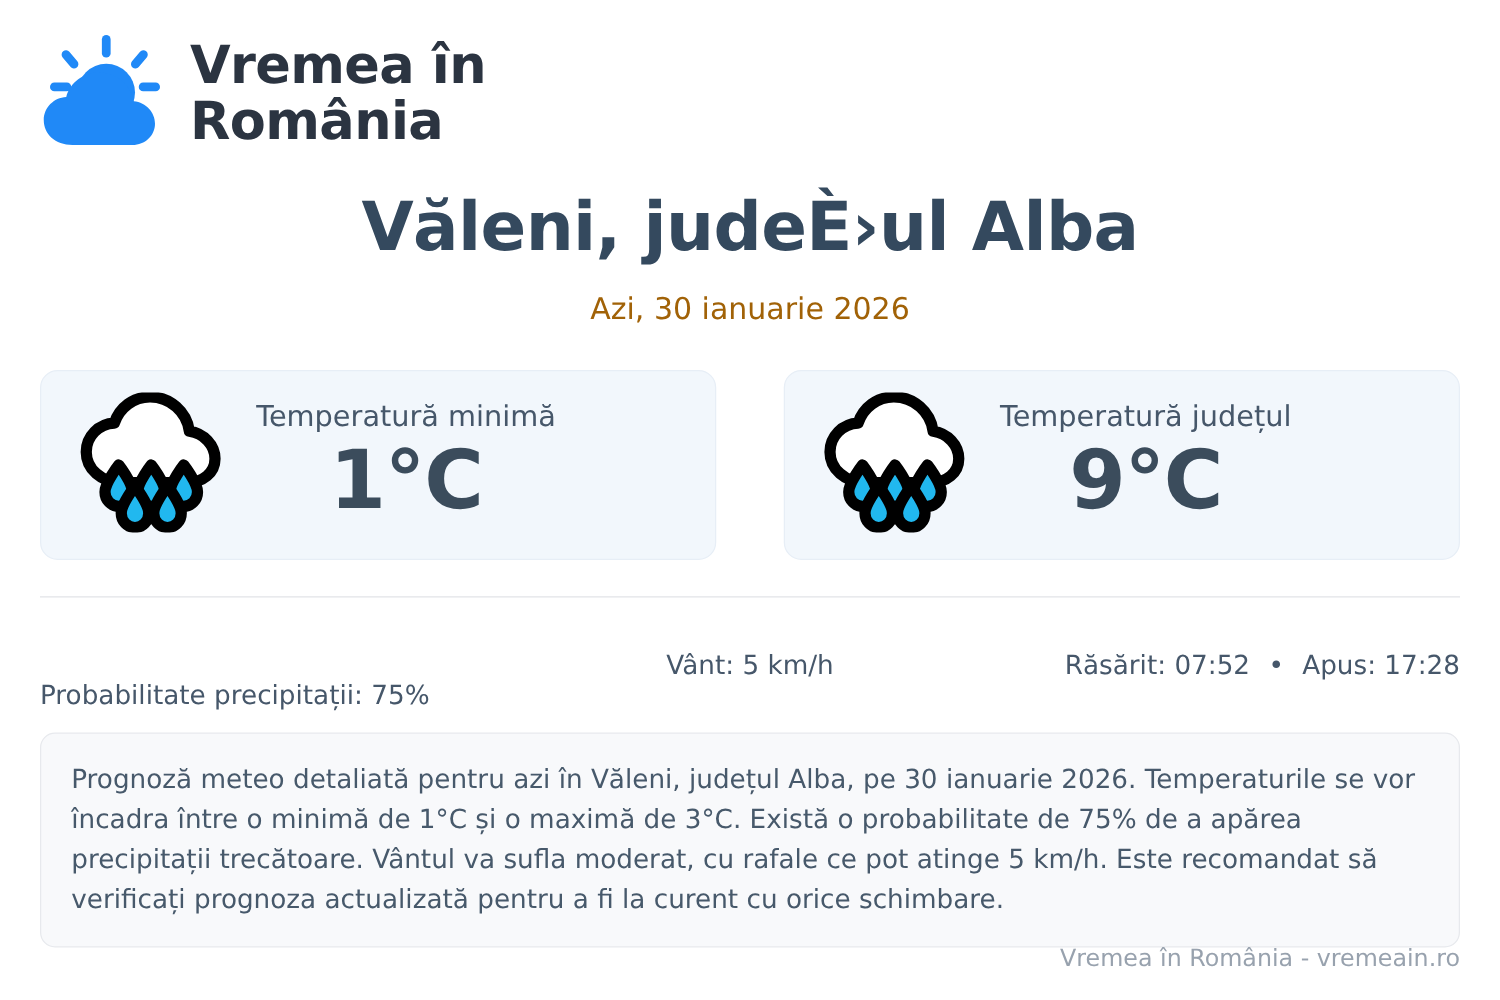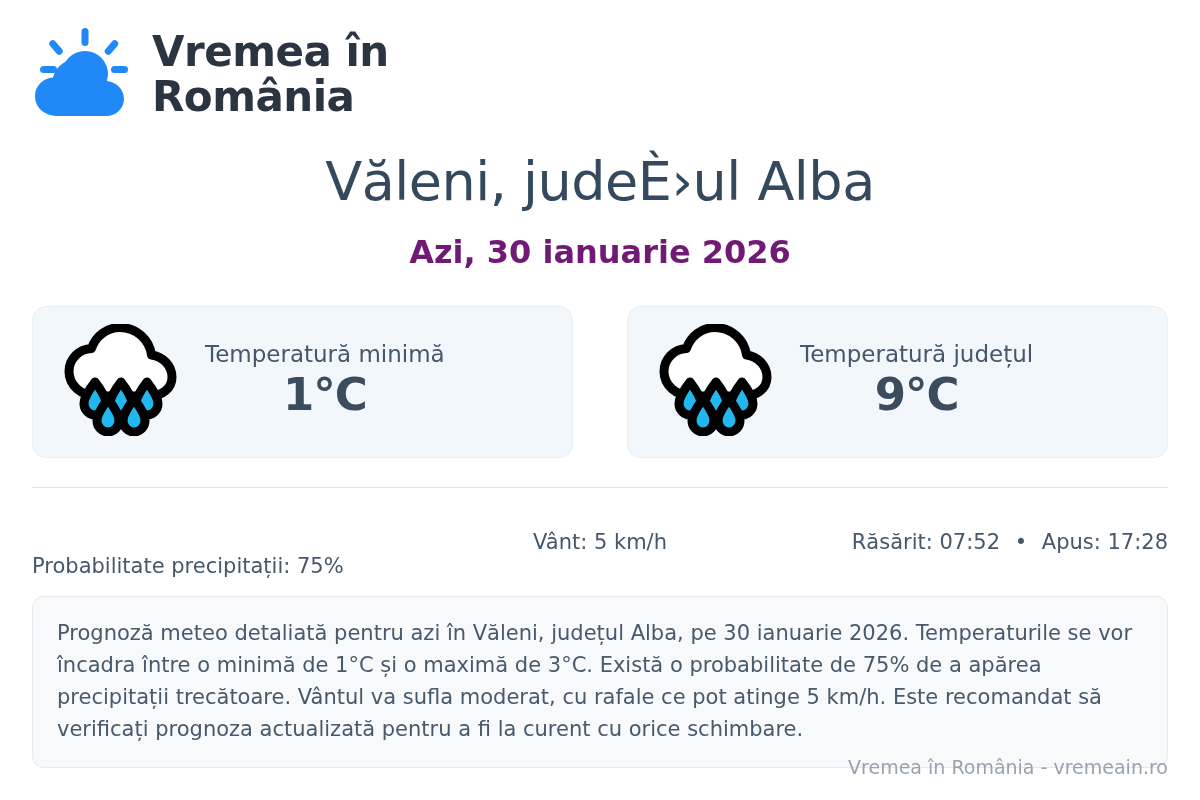--- a/index.html
+++ b/index.html
@@ -45,30 +45,30 @@
     letter-spacing: -0.5px;
     white-space: pre-line;
   }
 
   
   .page-title {
     margin: 42px 0 0 0;
     text-align: center;
     font-size: 54px;
     line-height: 1.1;
-    font-weight: 400;
+    font-weight: 700;
     color: #34495e;
     letter-spacing: -0.5px;
   }
   .page-subtitle {
     margin: 22px 0 0 0;
     text-align: center;
-    font-size: 32px;
-    font-weight: 700;
-    color: #701a75;
+    font-size: 24px;
+    font-weight: 400;
+    color: #a16207;
   }
 
   
   .cards {
     display: flex;
     gap: 54px;
     margin-top: 35px;
   }
   .card {
     flex: 1 1 0;
@@ -92,21 +92,21 @@
     flex-direction: column;
     justify-content: center;
   }
   .card-label {
     font-size: 23px;
     color: #46576a;
     line-height: 1.2;
     margin-bottom: 2px;
   }
   .card-value {
-    font-size: 45px;
+    font-size: 65px;
     font-weight: 700;
     color: #3b4c5c;
     line-height: 1.08;
     letter-spacing: -1px;
     text-align: center;
   }
 
   
   .divider {
     height: 1px;

